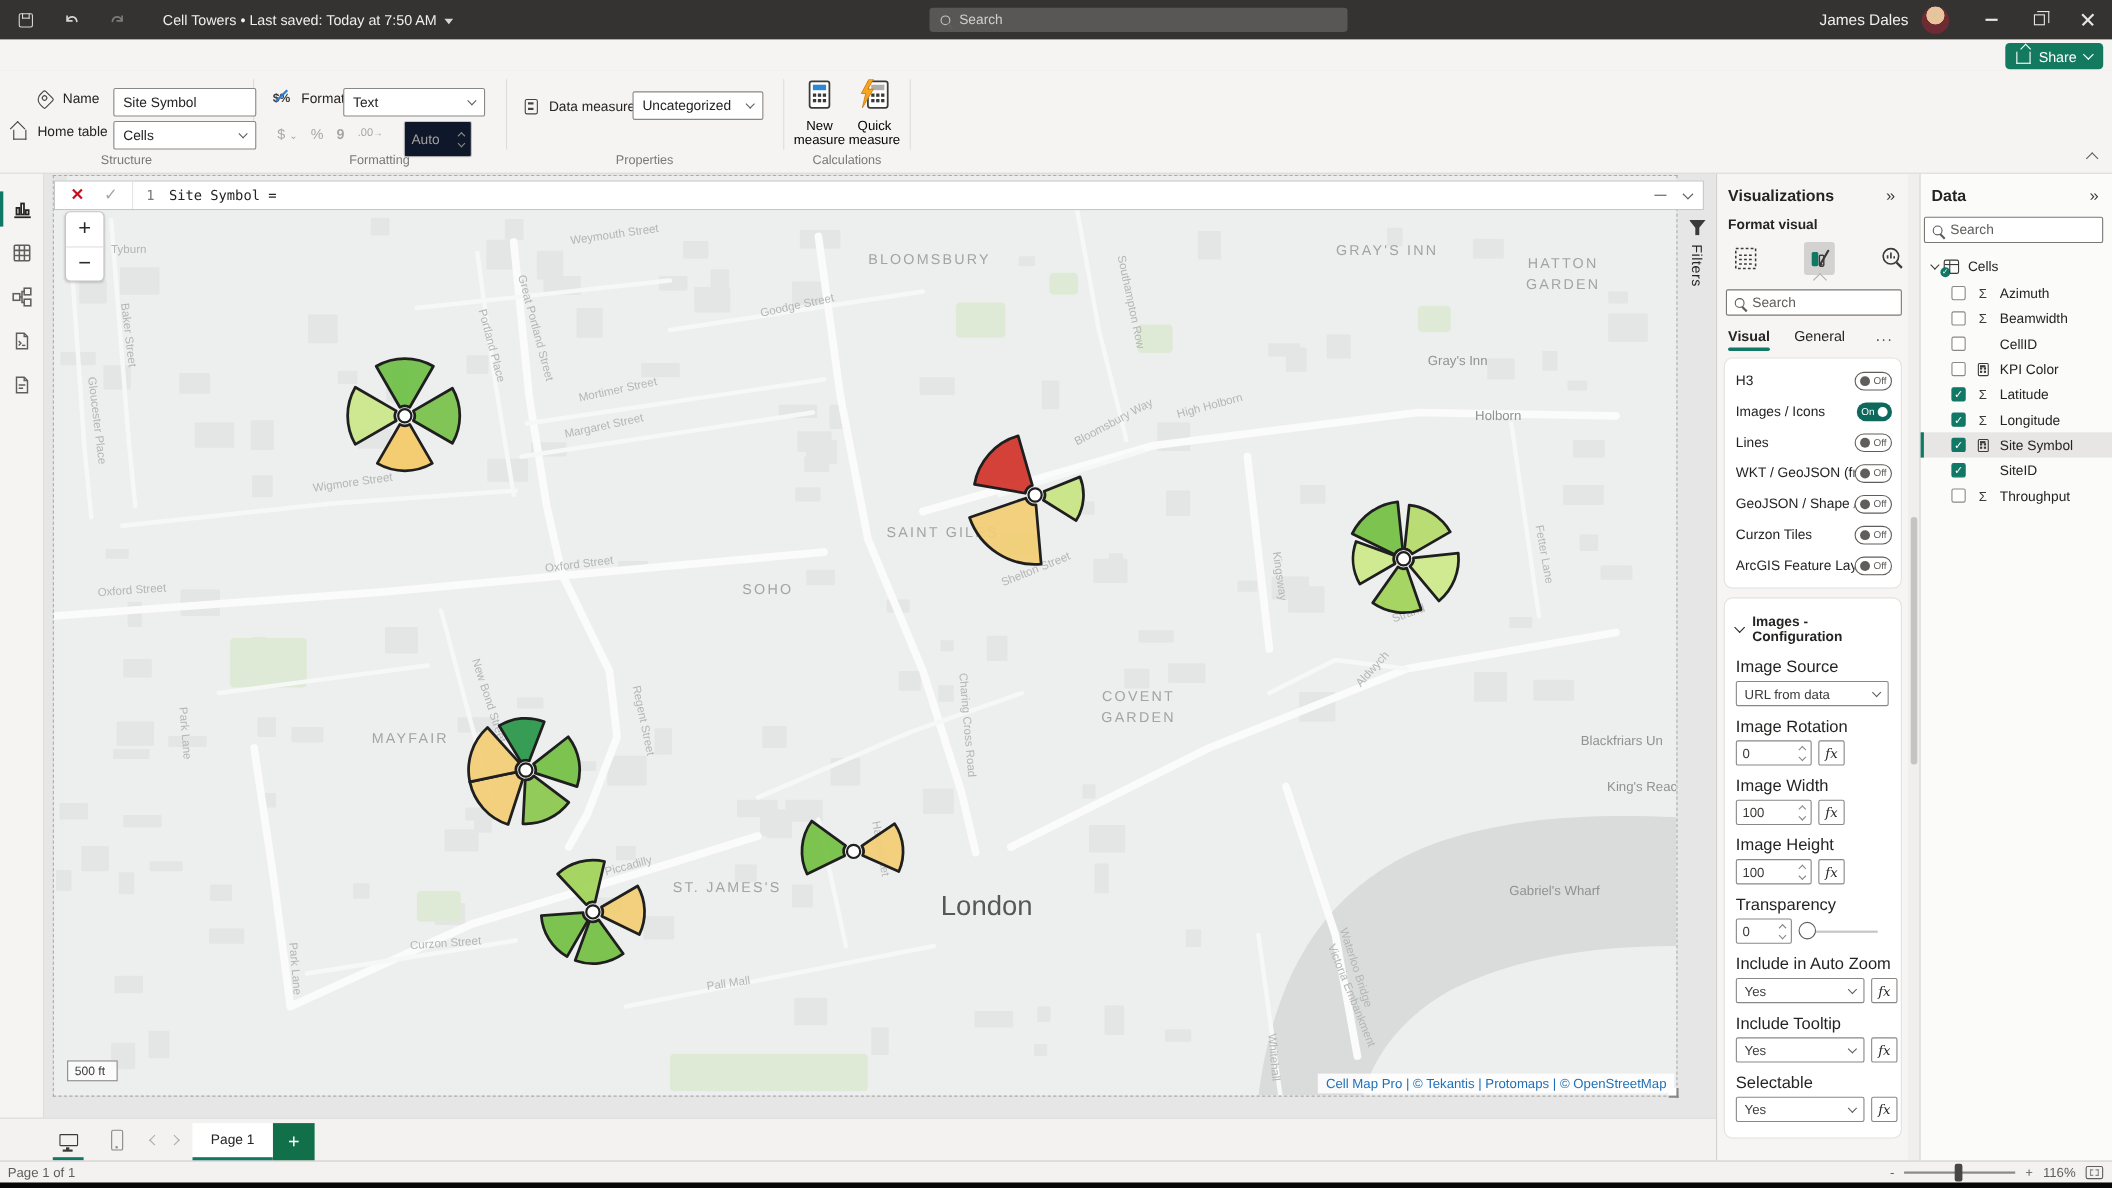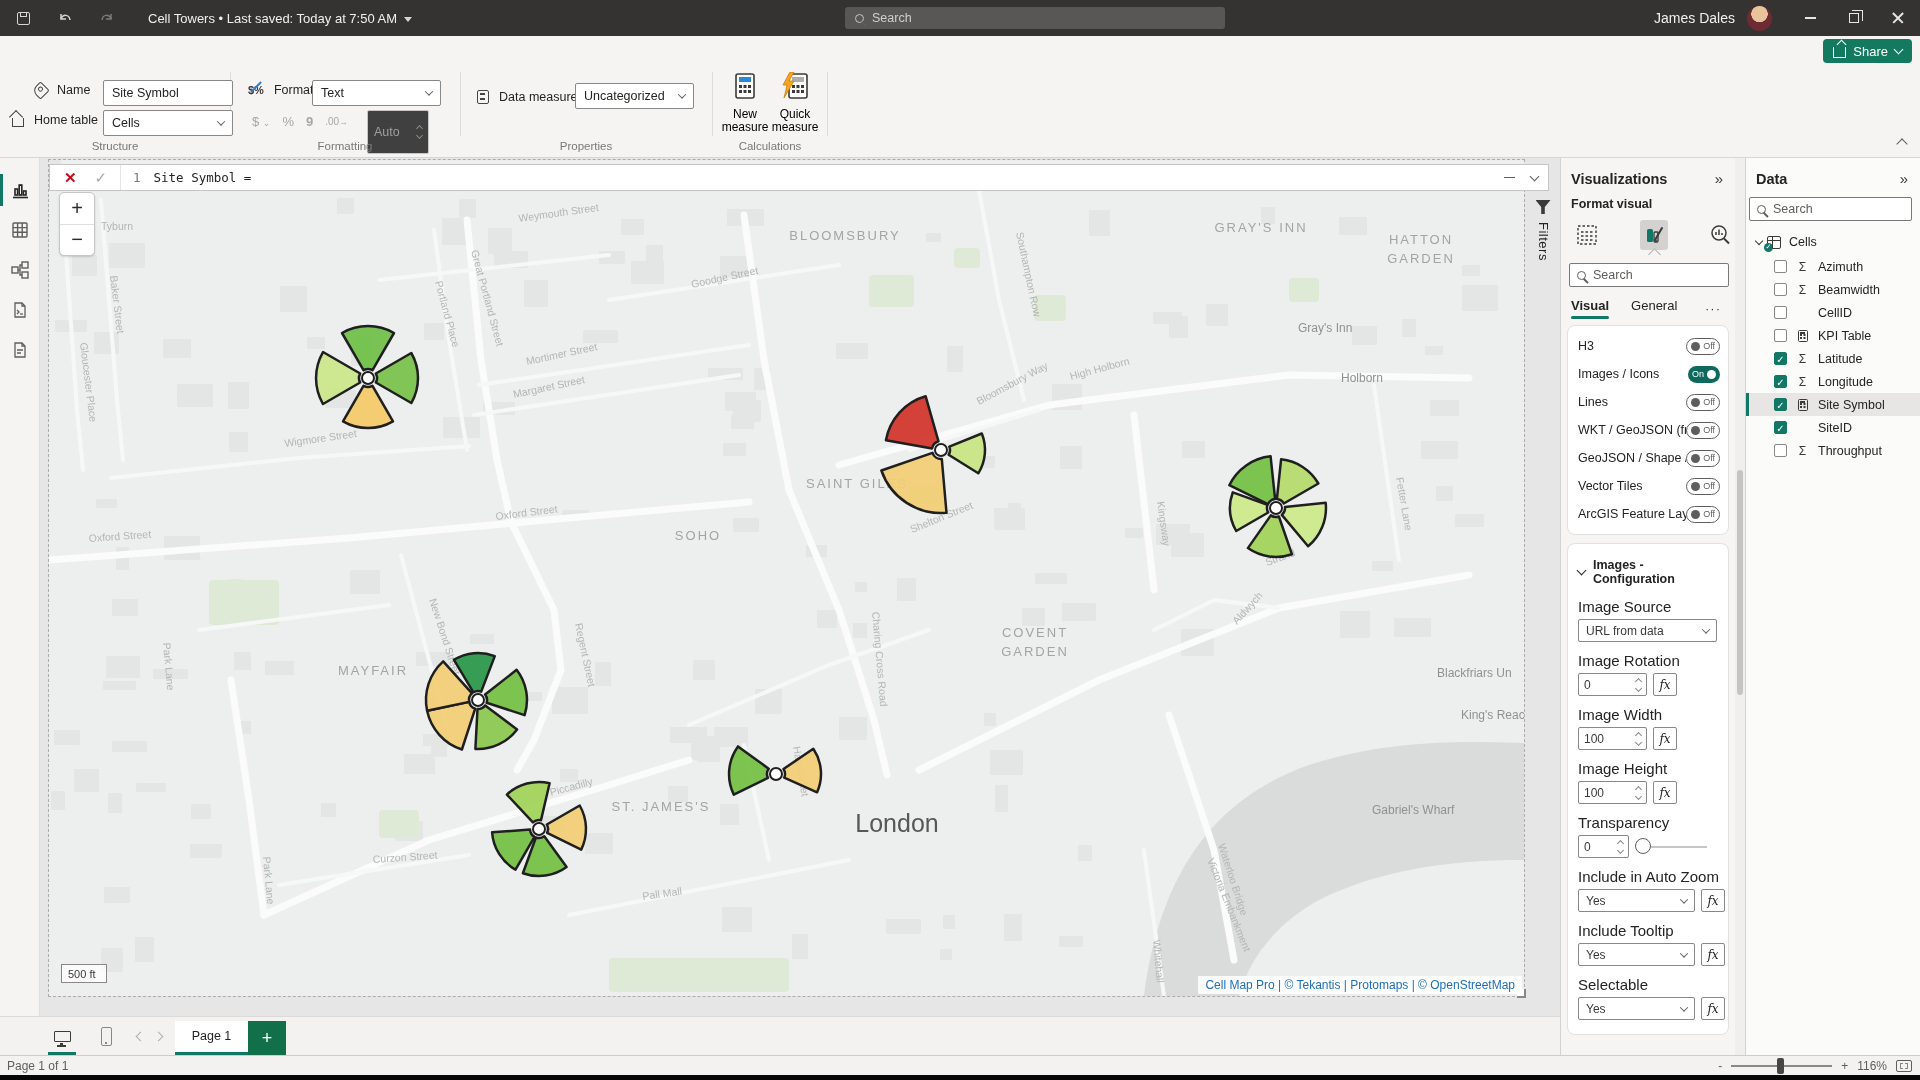--- a/index.html
+++ b/index.html
@@ -53,21 +53,21 @@
 .tag-ic::before{content:"";position:absolute;left:2px;top:2px;width:3px;height:3px;border-radius:50%;border:1px solid #444}
 .house-ic{width:12px;height:9px;border:1.5px solid #444;border-top:none;position:relative;margin-top:5px}
 .house-ic::before{content:"";position:absolute;left:-2px;top:-6px;width:9px;height:9px;border-top:1.5px solid #444;border-left:1.5px solid #444;transform:rotate(45deg)}
 .fmt-ic{font-size:11px;font-weight:bold;color:#3b3a39;position:relative}
 .fmt-ic i{position:absolute;left:1px;top:2px;width:14px;height:1.5px;background:#2b7cd3;transform:rotate(-45deg)}
 .dc-ic{width:12px;height:14px;border:1.4px solid #444;border-radius:2px;position:relative}
 .dc-ic::before{content:"";position:absolute;left:2px;top:2px;width:5px;height:2px;background:#444}
 .dc-ic::after{content:"";position:absolute;left:2px;top:7px;width:5px;height:2px;background:#444}
 .dis{color:#a8a6a4}
 .fmt-glyphs{font-size:13px;display:flex;align-items:center;gap:12px}
-.auto-box{background:#404040;border:1px solid #c8c6c4;color:#a19f9d;border-radius:2px;height:44px;width:62px;display:flex;align-items:center;justify-content:space-between;padding:0 6px;font-size:12.5px}
+.auto-box{background:#0f172a;border:1px solid #c8c6c4;color:#a19f9d;border-radius:2px;height:33px;width:62px;display:flex;align-items:center;justify-content:space-between;padding:0 6px;font-size:12.5px}
 .spin-arrows{display:flex;flex-direction:column;gap:2px}
 .spin-arrows i{display:block;width:5px;height:5px;border-right:1.2px solid #8a8886;border-bottom:1.2px solid #8a8886}
 .spin-arrows i.up{transform:rotate(-135deg)}
 .spin-arrows i.dn{transform:rotate(45deg)}
 .measure-btn{position:absolute;display:flex;flex-direction:column;align-items:center;width:58px}
 .calc-svg{display:block}
 .measure-lb{font-size:12px;color:#000000;line-height:13px;text-align:center;margin-top:6px}
 .ribbon-collapse{position:absolute;right:14px;top:76px;width:8px;height:8px;border-left:1.5px solid #605e5c;border-top:1.5px solid #605e5c;transform:rotate(45deg)}
 
 
@@ -772,21 +772,21 @@
           </span>
         </div>
         <div class="tgl-row">
           <span class="tgl-lb">GeoJSON / Shape /...</span>
           <span class="pill off">
             <span class="dot"></span>
             <span class="txt">Off</span>
           </span>
         </div>
         <div class="tgl-row">
-          <span class="tgl-lb">Vector Tiles</span>
+          <span class="tgl-lb">Curzon Tiles</span>
           <span class="pill off">
             <span class="dot"></span>
             <span class="txt">Off</span>
           </span>
         </div>
         <div class="tgl-row">
           <span class="tgl-lb">ArcGIS Feature Layer</span>
           <span class="pill off">
             <span class="dot"></span>
             <span class="txt">Off</span>
@@ -915,21 +915,21 @@
         <div class="fld-row">
           <span class="cb"></span>
           <span class="fld-ic"></span>
           <span class="fld-name">CellID</span>
         </div>
         <div class="fld-row">
           <span class="cb"></span>
           <span class="fld-ic">
             <span class="calcic"></span>
           </span>
-          <span class="fld-name">KPI Table</span>
+          <span class="fld-name">KPI Color</span>
         </div>
         <div class="fld-row">
           <span class="cb on">✓</span>
           <span class="fld-ic">Σ</span>
           <span class="fld-name">Latitude</span>
         </div>
         <div class="fld-row">
           <span class="cb on">✓</span>
           <span class="fld-ic">Σ</span>
           <span class="fld-name">Longitude</span>

